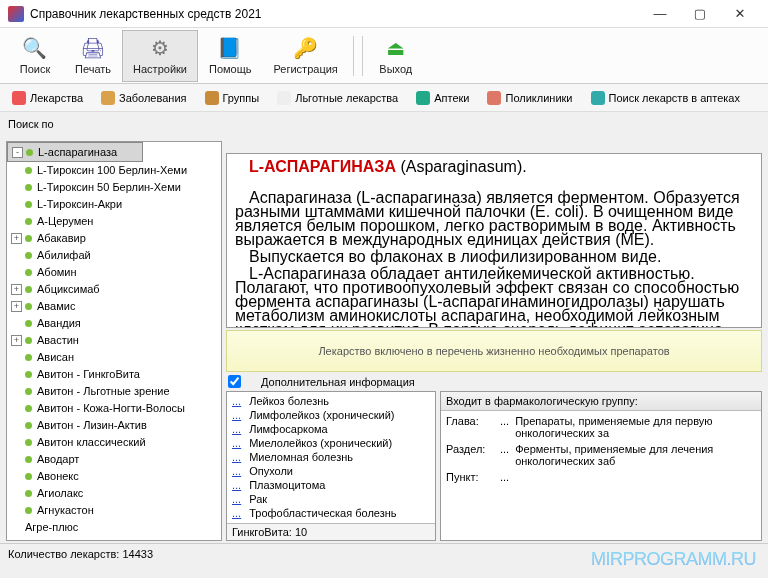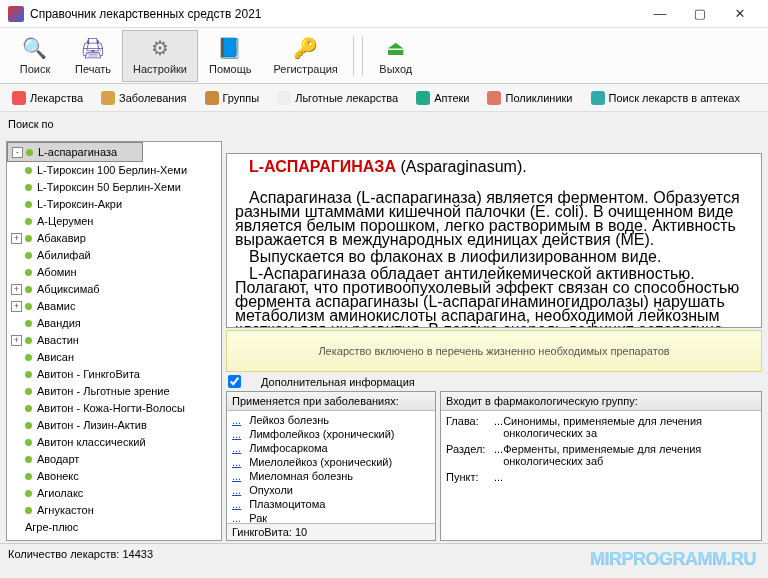--- a/index.html
+++ b/index.html
@@ -36,25 +36,25 @@
 .desc p { margin-bottom: 3px; text-indent: 14px; }
 .banner { background: linear-gradient(#fcfce0,#f7f7c8); border: 1px solid #d8d88a; text-align: center; font-size: 11px; padding: 14px; margin-top: 2px; color: #555; }
 .addinfo { display: flex; align-items: flex-end; gap: 20px; padding: 3px 2px; font-size: 11px; }
 .addinfo input { width: 13px; height: 13px; }
 .columns { display: flex; gap: 4px; flex: 1; min-height: 0; }
 .colbox { border: 1px solid #999; background: #fff; flex: 1; display: flex; flex-direction: column; overflow: hidden; }
 .colhead { background: linear-gradient(#f4f4f4,#e4e4e4); border-bottom: 1px solid #bbb; padding: 3px 5px; font-size: 11px; }
 .colbody { flex: 1; overflow: auto; padding: 2px 0; }
 .disrow { display: flex; align-items: center; padding: 1px 5px; font-size: 11px; }
 .disrow .dots { color: #2244cc; text-decoration: underline; margin-right: 8px; font-size: 11px; }
-.pharmrow { display: flex; padding: 2px 5px; font-size: 11px; }
+.pharmrow { display: flex; padding: 2px 5px; font-size: 11px; gap: 6px; }
 .pharmrow .lbl { min-width: 48px; }
 .colfoot { border-top: 1px solid #bbb; padding: 2px 5px; background: #f4f4f4; font-size: 11px; }
 .status { height: 20px; border-top: 1px solid #ccc; padding: 2px 8px; font-size: 11px; background: #f0f0f0; display: flex; align-items: center; }
-.watermark { position: absolute; right: 12px; bottom: 8px; font-family: Arial Black, sans-serif; font-weight: 700; font-size: 18px; letter-spacing: -0.5px; background: linear-gradient(#1bb6e8,#0e7de0); -webkit-background-clip: text; background-clip: text; color: transparent; text-shadow: 0 0 1px rgba(255,255,255,.6); pointer-events: none; }
+.watermark { position: absolute; right: 12px; bottom: 8px; font-family: Arial Black, sans-serif; font-weight: 400; font-size: 18px; letter-spacing: -0.5px; background: linear-gradient(#1bb6e8,#0e7de0); -webkit-background-clip: text; background-clip: text; color: transparent; text-shadow: 0 0 1px rgba(255,255,255,.6); pointer-events: none; }
 ::-webkit-scrollbar { width: 14px; height: 14px; }
 ::-webkit-scrollbar-track { background: #eee; }
 ::-webkit-scrollbar-thumb { background: #c4c4c4; border: 1px solid #aaa; }
 </style>
 </head>
 <body>
 
 <div class="titlebar">
   <div class="ico"></div>
   <div class="title">Справочник лекарственных средств 2021</div>
@@ -255,21 +255,20 @@
       
       
     </div>
     <div class="banner">Лекарство включено в перечень жизненно необходимых препаратов</div>
     <div class="addinfo">
       <input type="checkbox" checked="" style="">
       <span>Дополнительная информация</span>
     </div>
     <div class="columns">
       <div class="colbox" style="flex:0 0 210px">
-        <div class="colhead">Применяется при заболеваниях:</div>
         <div class="colbody" id="diseases">
             <div class="disrow">
               <span class="dots">...</span>
               <span>Лейкоз болезнь</span>
             </div>
             <div class="disrow">
               <span class="dots">...</span>
               <span>Лимфолейкоз (хронический)</span>
             </div>
             <div class="disrow">
@@ -308,21 +307,21 @@
         <div class="colfoot">
           <span>ГинкгоВита:</span> <span>10</span>
         </div>
       </div>
       <div class="colbox">
         <div class="colhead">Входит в фармакологическую группу:</div>
         <div class="colbody" id="pharm">
             <div class="pharmrow">
               <span class="lbl">Глава:</span>
               <span class="dots">...</span>
-              <span>Синонимы, применяемые для лечения онкологических за</span>
+              <span>Препараты, применяемые для первую онкологических за</span>
             </div>
             <div class="pharmrow">
               <span class="lbl">Раздел:</span>
               <span class="dots">...</span>
               <span>Ферменты, применяемые для лечения онкологических заб</span>
             </div>
             <div class="pharmrow">
               <span class="lbl">Пункт:</span>
               <span class="dots">...</span>
               <span></span>

